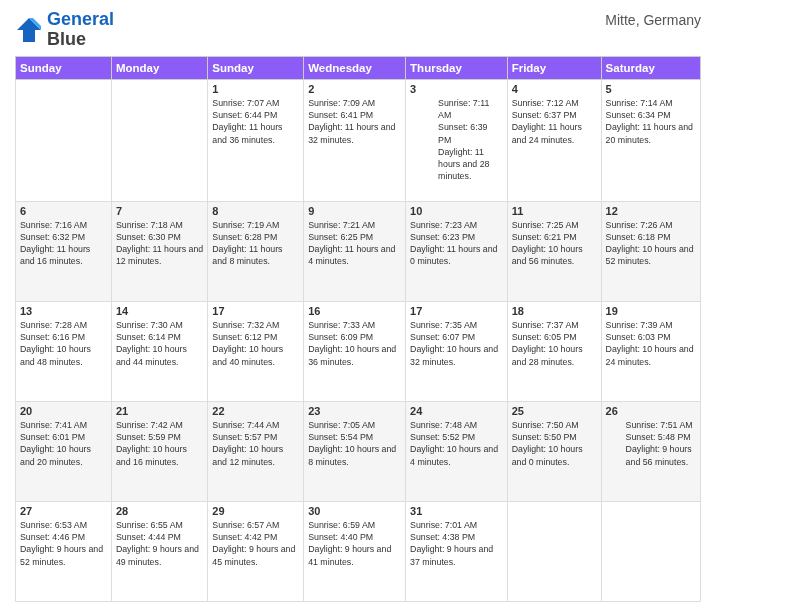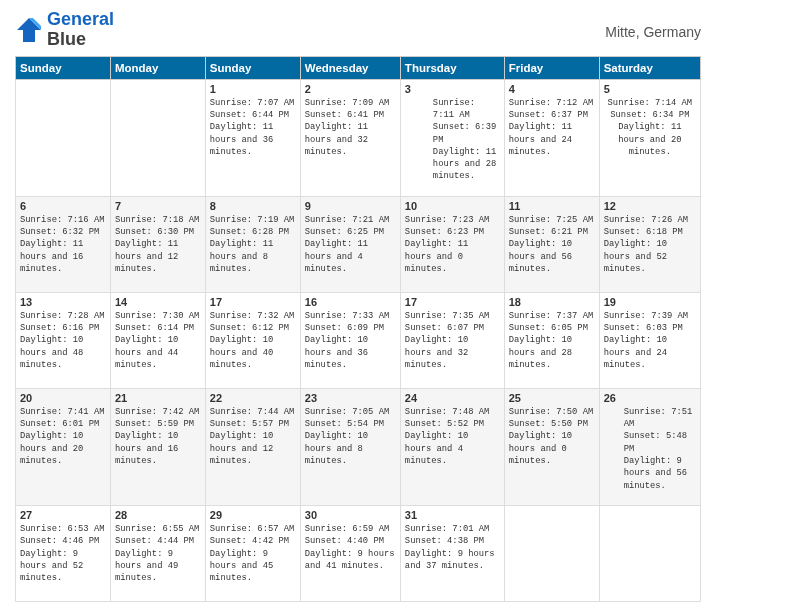--- a/index.html
+++ b/index.html
@@ -46,29 +46,29 @@
     }
     .month-title {
       font-size: 32px;
       font-weight: 300;
       color: #333;
       line-height: 1;
     }
     .subtitle {
       font-size: 14px;
       color: #555;
-      margin-top: 14px;
+      margin-top: 2px;
     }
     .calendar {
       width: 100%;
       border-collapse: collapse;
       flex: 1;
     }
     .calendar thead th {
-      background: #0369a1;
+      background: #8b5cf6;
       color: #fff;
       font-size: 11.5px;
       font-weight: 600;
       padding: 5px 4px;
       border: 1px solid #ccc;
       text-align: left;
     }
     .calendar tbody td {
       border: 1px solid #ddd;
       vertical-align: top;
@@ -85,21 +85,20 @@
     .day-number {
       font-size: 11px;
       font-weight: bold;
       margin-bottom: 2px;
       display: block;
     }
     .day-info {
       font-size: 8.8px;
       line-height: 1.4;
       color: #333;
-      font-family: Liberation Mono, monospace;
     }
     .empty-cell {
       background: #fff !important;
     }
   </style>
 </head>
 <body>
 
 <div class="page">
   <div class="header">
@@ -153,21 +152,21 @@
 Daylight: 11 hours and 28 minutes.</div>
           </td>
           <td>
             <span class="day-number">4</span>
             <div class="day-info" style="white-space: pre-line;">Sunrise: 7:12 AM
 Sunset: 6:37 PM
 Daylight: 11 hours and 24 minutes.</div>
           </td>
           <td>
             <span class="day-number">5</span>
-            <div class="day-info" style="white-space: pre-line; text-align: center;">Sunrise: 7:14 AM
+            <div class="day-info" style="white-space: pre-line;">Sunrise: 7:14 AM
 Sunset: 6:34 PM
 Daylight: 11 hours and 20 minutes.</div>
           </td>
         </tr>
         <tr>
           <td>
             <span class="day-number">6</span>
             <div class="day-info" style="white-space: pre-line;">Sunrise: 7:16 AM
 Sunset: 6:32 PM
 Daylight: 11 hours and 16 minutes.</div>

